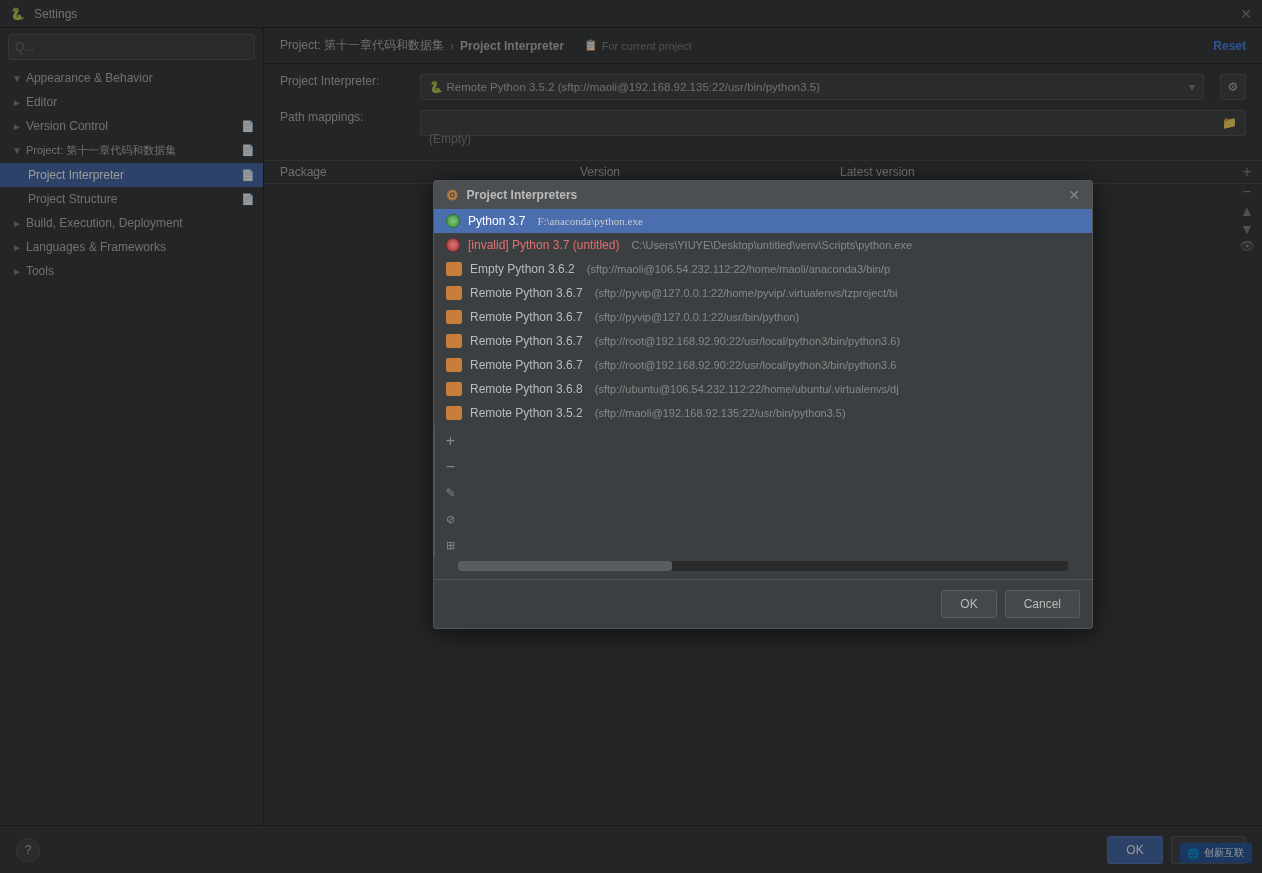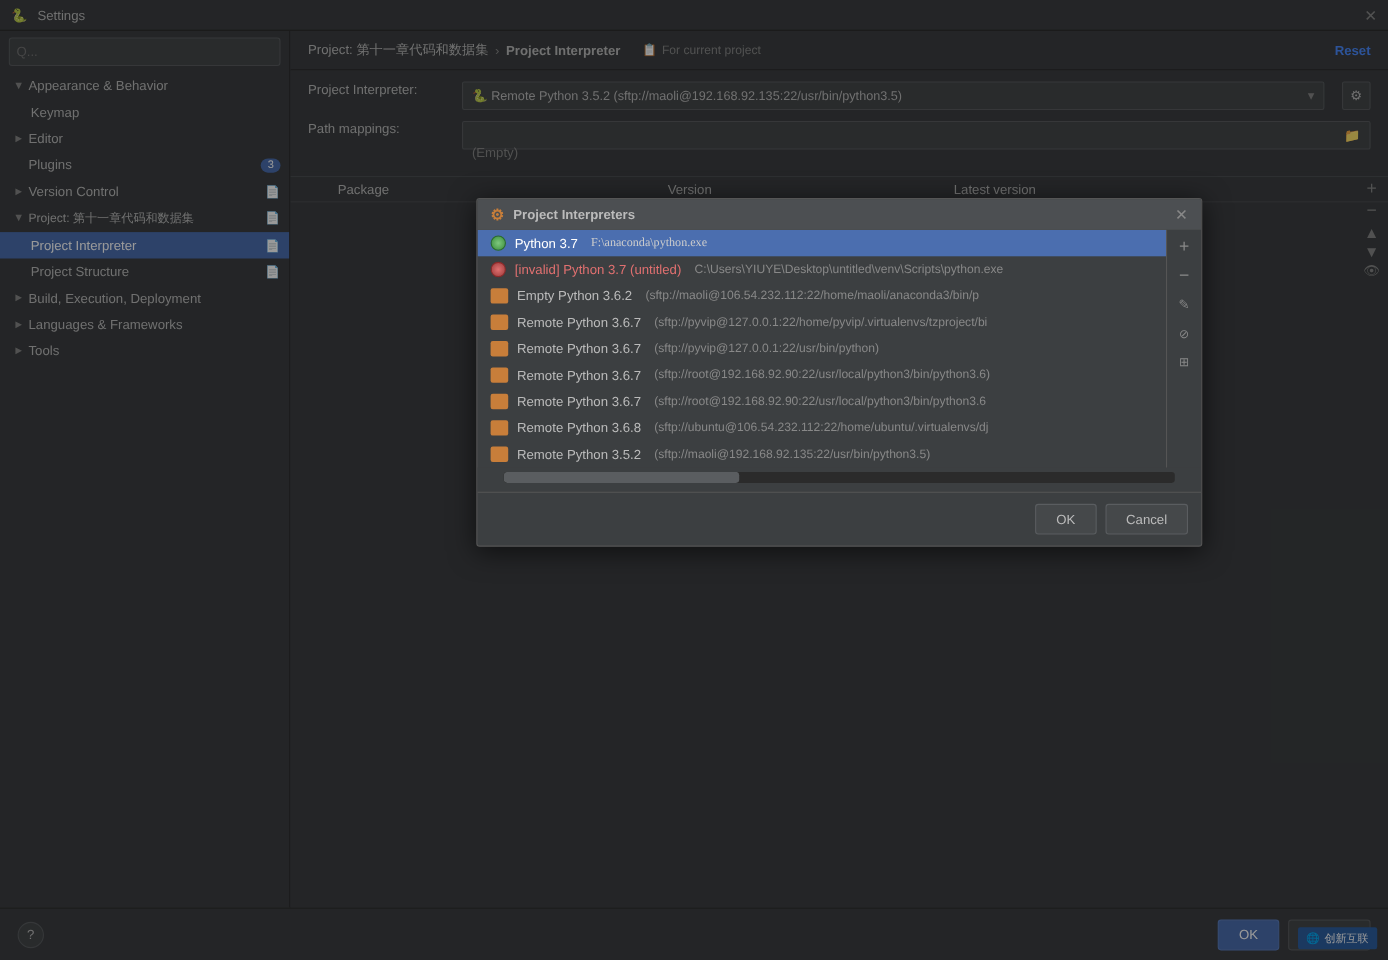--- a/index.html
+++ b/index.html
@@ -222,21 +222,21 @@
     
     .package-table-header {
       display: flex;
       background: #3c3f41;
       border-top: 1px solid #4c4f52;
       border-bottom: 1px solid #4c4f52;
       padding: 4px 16px;
       margin-top: 4px;
       position: relative;
     }
-    .col-package { width: 300px; color: #bbbbbb; font-size: 12px; margin-left: 27px; }
+    .col-package { width: 300px; color: #bbbbbb; font-size: 12px; }
     .col-version { width: 260px; color: #bbbbbb; font-size: 12px; }
     .col-latest { flex: 1; color: #bbbbbb; font-size: 12px; }
 
     
     .bottom-bar {
       height: 48px;
       background: #3c3f41;
       border-top: 1px solid #2b2b2b;
       display: flex;
       align-items: center;
@@ -337,20 +337,21 @@
     .modal-close {
       color: #888;
       cursor: pointer;
       font-size: 14px;
       line-height: 1;
     }
 
     .modal-body {
       padding: 0;
       display: flex;
+      flex-direction: column;
     }
 
     .interpreter-list {
       flex: 1;
       overflow-y: auto;
       max-height: 280px;
     }
 
     .interpreter-item {
       padding: 5px 12px;
@@ -481,31 +482,23 @@
 
   <div class="sidebar">
     <div class="search-box">
       <input type="text" placeholder="Q..." style="">
     </div>
 
     <div class="sidebar-item">
       <span class="arrow">▼</span>
       <span>Appearance &amp; Behavior</span>
     </div>
-    <div class="sidebar-item sub">
-      <span>Keymap</span>
-    </div>
     <div class="sidebar-item">
       <span class="arrow">►</span>
       <span>Editor</span>
-    </div>
-    <div class="sidebar-item">
-      <span class="arrow" style="margin-right:4px; visibility:hidden;">►</span>
-      <span>Plugins</span>
-      <span class="badge">3</span>
     </div>
     <div class="sidebar-item">
       <span class="arrow">►</span>
       <span>Version Control</span>
       <span class="doc-icon">📄</span>
     </div>
     <div class="sidebar-item">
       <span class="arrow">▼</span>
       <span style="font-size:11px;">Project: 第十一章代码和数据集</span>
       <span class="doc-icon">📄</span>

